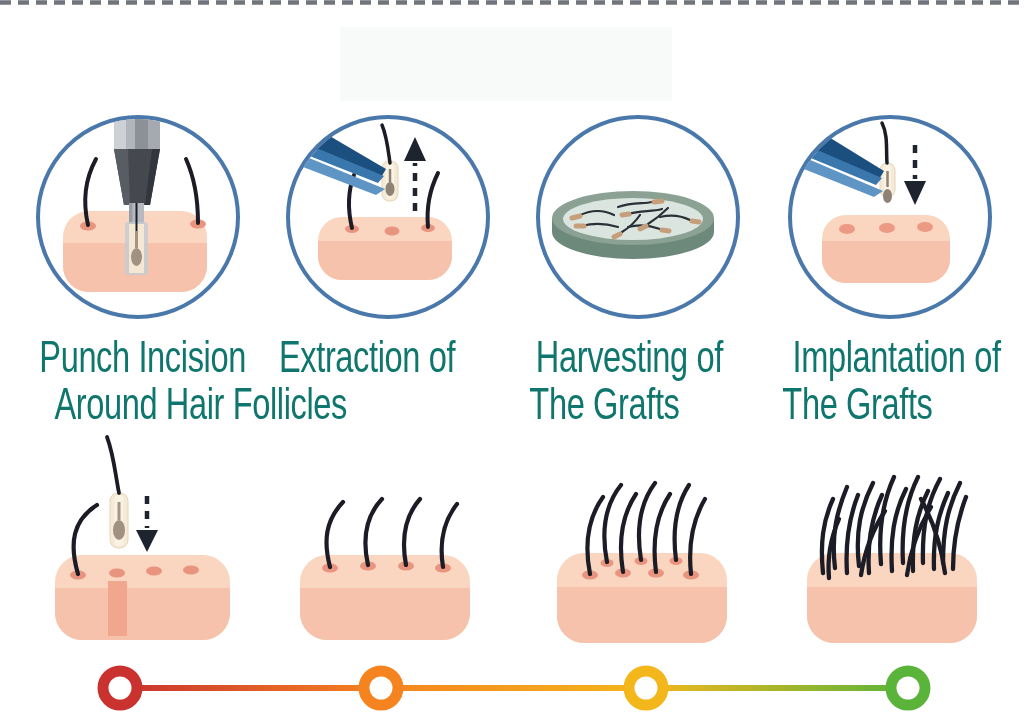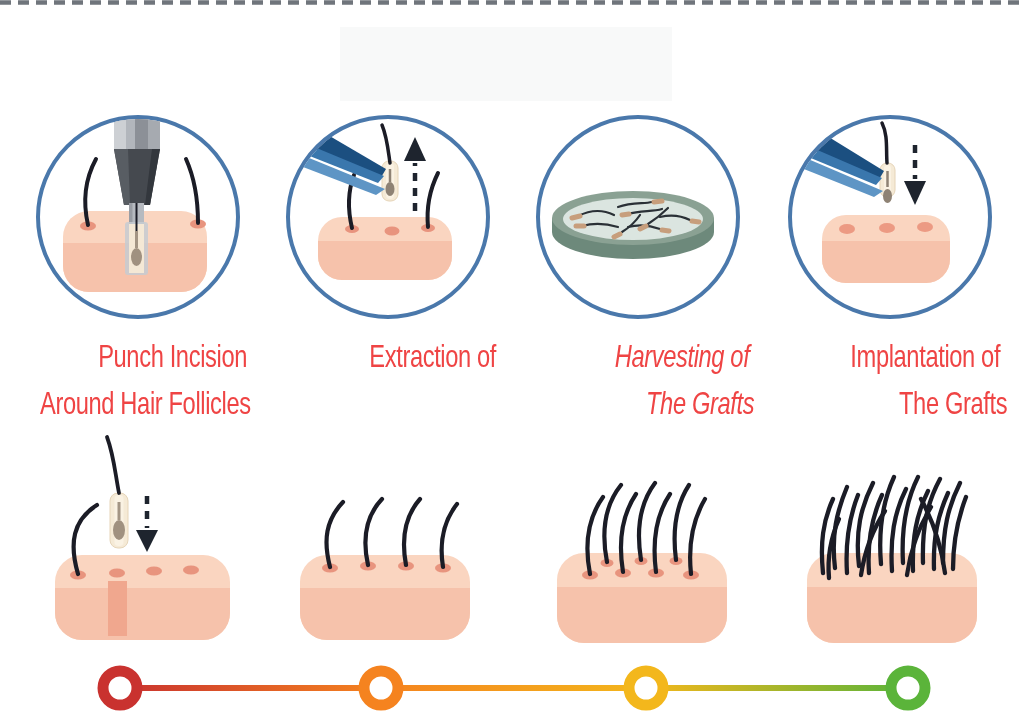--- a/index.html
+++ b/index.html
@@ -2,22 +2,22 @@
 <html><head>
 <meta charset="utf-8">
 <style>
   html,body{margin:0;padding:0;background:#fff;}
   #page{position:relative;width:1024px;height:726px;background:#ffffff;overflow:hidden;
         font-family:"Liberation Sans",sans-serif;}
   .abs{position:absolute;}
   .step-circle{position:absolute;top:115px;width:196px;height:196px;border:4px solid #4a78ab;
                border-radius:50%;overflow:hidden;background:#fff;}
   .step-circle svg{display:block;}
-  .step-label{position:absolute;top:333px;width:270px;text-align:right;color:#ef4444;
-              font-size:32px;line-height:47px;white-space:nowrap;}
+  .step-label{position:absolute;top:333px;width:270px;text-align:left;color:#0f766e;
+              font-size:44px;line-height:47px;white-space:nowrap;}
   .step-label .ln{display:block;}
   .step-label .cond{display:inline-block;transform:scaleX(0.74);transform-origin:50% 50%;
                     letter-spacing:-0.5px;}
   svg{overflow:visible;}
 </style>
 </head>
 <body>
 
 <div id="page">
 
@@ -151,21 +151,21 @@
     </svg>
   </div>
 
   <div class="step-label" style="left:3px;">
     <span class="ln"><span class="cond">Punch Incision</span></span>
     <span class="ln"><span class="cond">Around Hair Follicles</span></span>
   </div>
   <div class="step-label" style="left:248px;">
     <span class="ln"><span class="cond">Extraction of</span></span>
   </div>
-  <div class="step-label" style="left:503px;font-style:italic;">
+  <div class="step-label" style="left:503px;">
     <span class="ln"><span class="cond">Harvesting of</span></span>
     <span class="ln"><span class="cond">The Grafts</span></span>
   </div>
   <div class="step-label" style="left:756px;">
     <span class="ln"><span class="cond">Implantation of</span></span>
     <span class="ln"><span class="cond">The Grafts</span></span>
   </div>
 
   <svg class="abs" style="left:40px;top:428px;" width="210" height="232" viewBox="0 0 210 232">
     <g>

